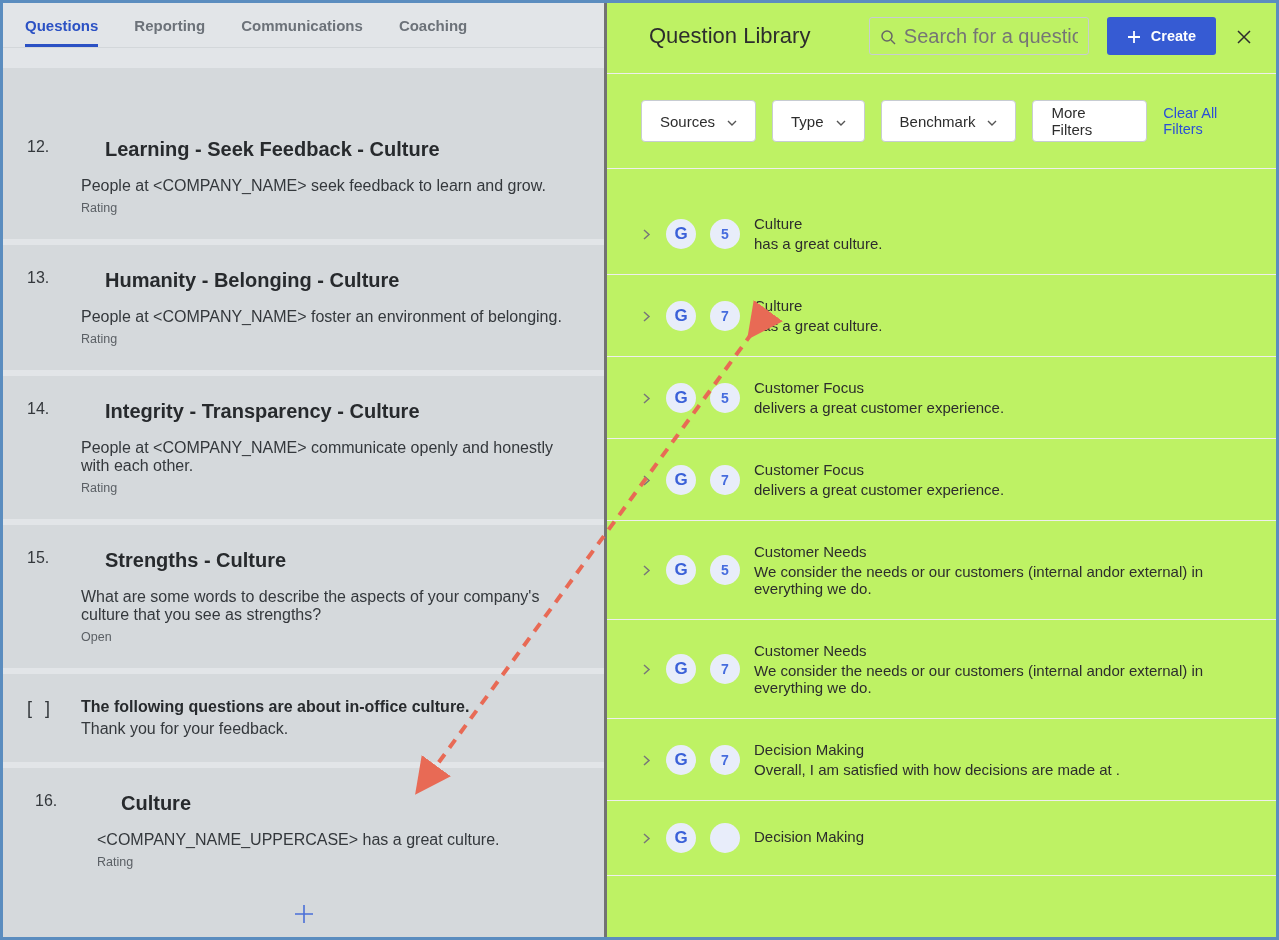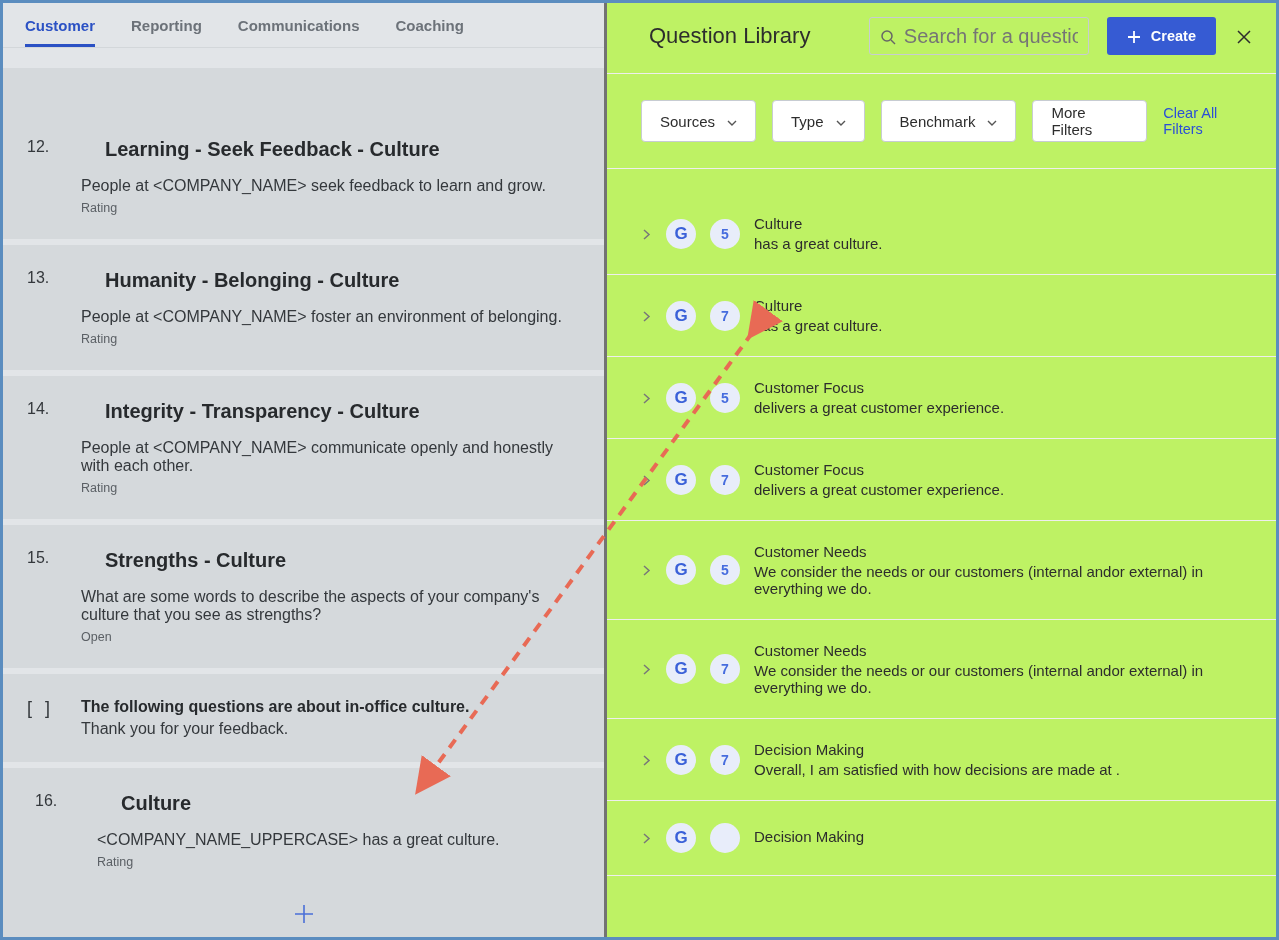--- a/index.html
+++ b/index.html
@@ -63,21 +63,21 @@
   .arrow-overlay { position:absolute; left:0; top:0; pointer-events:none; }
 
   svg.icon { display:inline-block; vertical-align:middle; }
 </style>
 </head>
 <body>
 
 <div class="app">
   <div class="left-panel">
     <div class="tabs">
-      <div class="tab active">Customer</div>
+      <div class="tab active">Questions</div>
       <div class="tab">Reporting</div>
       <div class="tab">Communications</div>
       <div class="tab">Coaching</div>
     </div>
     <div class="questions-scroll">
       <div class="q-spacer"></div>
       <div class="q-row">
         <div class="q-num">12.</div>
         <div class="q-body">
           <div class="q-title">Learning - Seek Feedback - Culture</div>

